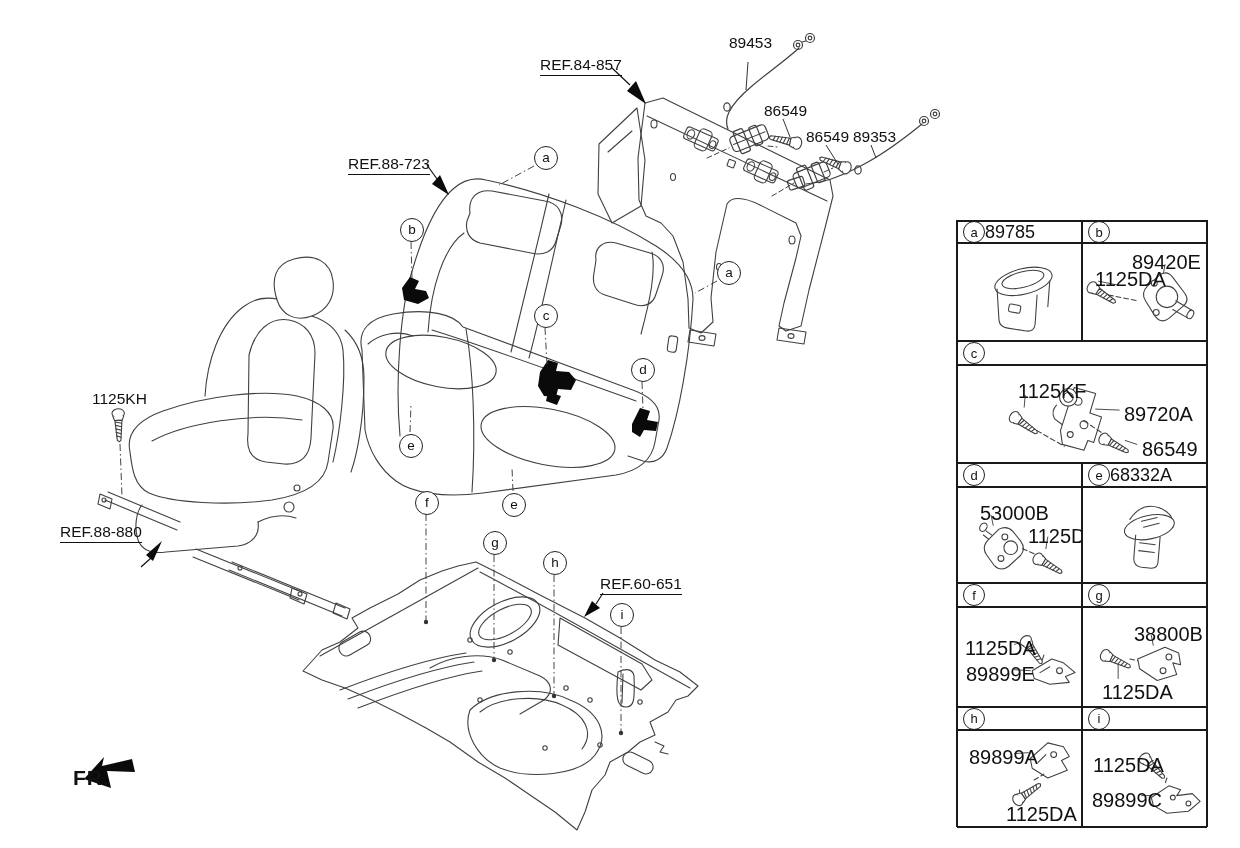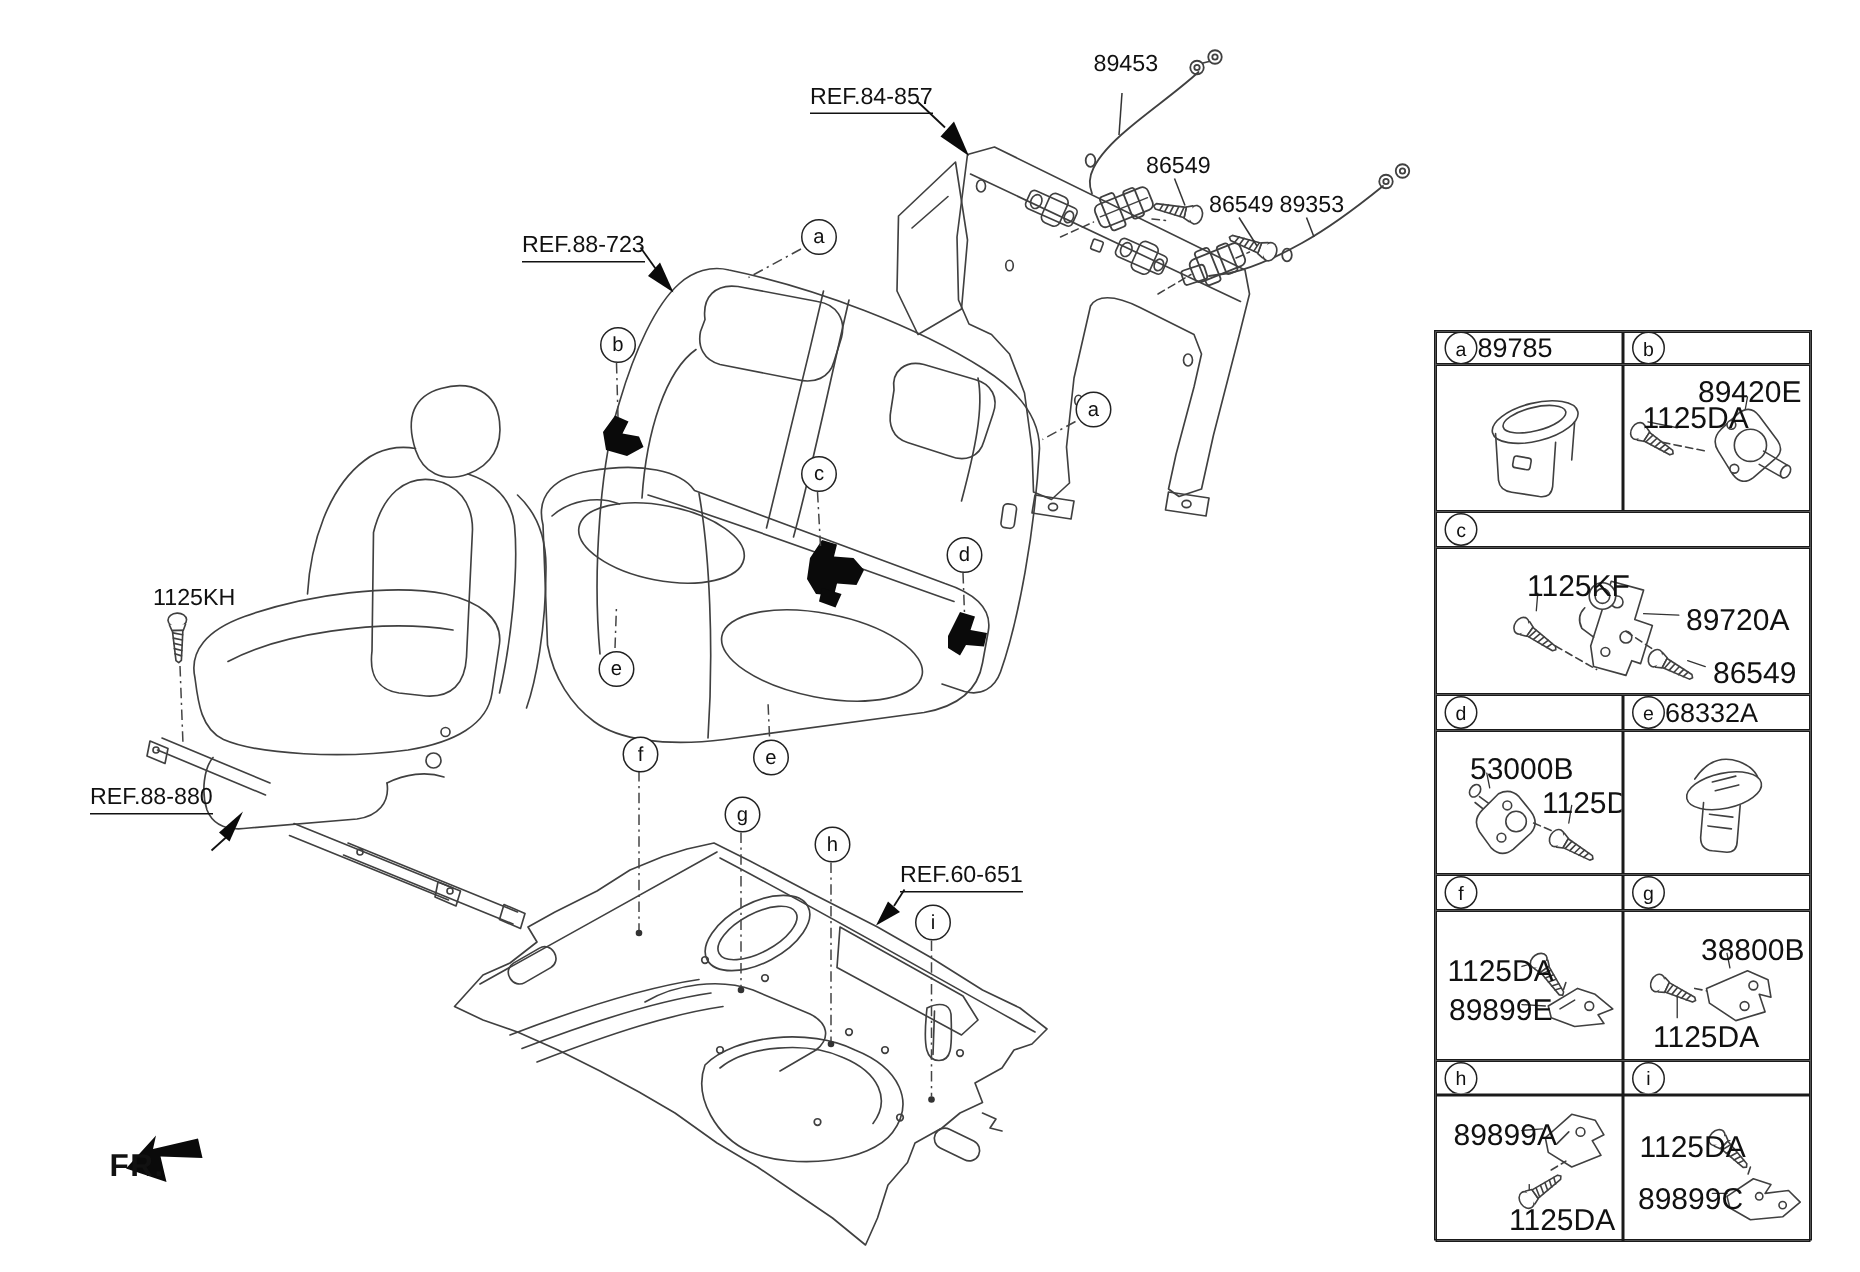--- a/index.html
+++ b/index.html
@@ -238,21 +238,21 @@
       <polygon points="84,779 104,757 102,766 132,759 135,772 107,771 111,788"></polygon>
     </g>
   </svg>
 
   <span class="lbl ref" style="left:540px;top:57px">REF.84-857</span>
   <span class="lbl" style="left:729px;top:35px">89453</span>
   <span class="lbl" style="left:764px;top:103px">86549</span>
   <span class="lbl" style="left:806px;top:129px">86549</span>
   <span class="lbl" style="left:853px;top:129px">89353</span>
   <span class="lbl ref" style="left:348px;top:156px">REF.88-723</span>
-  <span class="lbl" style="left:102px;top:391px">1125KH</span>
+  <span class="lbl" style="left:92px;top:391px">1125KH</span>
   <span class="lbl ref" style="left:60px;top:524px">REF.88-880</span>
   <span class="lbl ref" style="left:600px;top:576px">REF.60-651</span>
   <span class="lbl fr" style="left:73px;top:767px">FR.</span>
 
   <div class="callout" style="left:534px;top:146px">
       <span>a</span>
     </div>
   <div class="callout" style="left:717px;top:261px">
       <span>a</span>
     </div>

